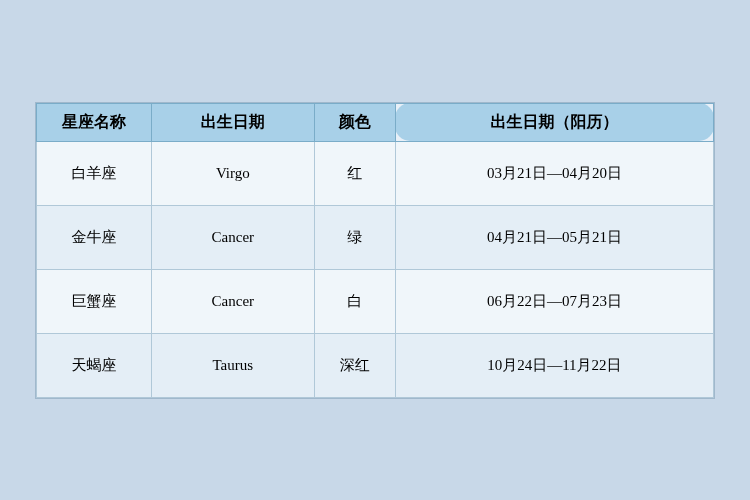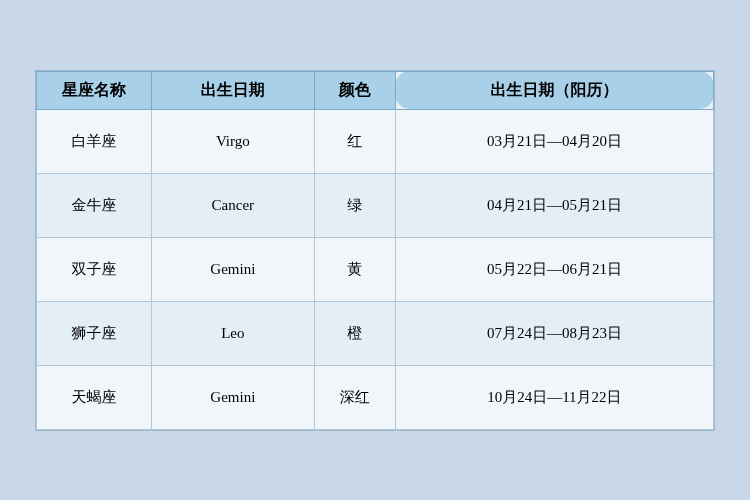--- a/index.html
+++ b/index.html
@@ -77,32 +77,26 @@
           <td>红</td>
           <td>03月21日—04月20日</td>
         </tr>
         <tr>
           <td>金牛座</td>
           <td>Cancer</td>
           <td>绿</td>
           <td>04月21日—05月21日</td>
         </tr>
         <tr>
-          <td>双子座</td>
-          <td>Gemini</td>
-          <td>黄</td>
-          <td>05月22日—06月21日</td>
-        </tr>
-        <tr>
-          <td>狮子座</td>
-          <td>Leo</td>
-          <td>橙</td>
-          <td>07月24日—08月23日</td>
+          <td>巨蟹座</td>
+          <td>Cancer</td>
+          <td>白</td>
+          <td>06月22日—07月23日</td>
         </tr>
         <tr>
           <td>天蝎座</td>
-          <td>Gemini</td>
+          <td>Taurus</td>
           <td>深红</td>
           <td>10月24日—11月22日</td>
         </tr>
       </tbody>
   </table>
 </div>
 
 </body></html>

